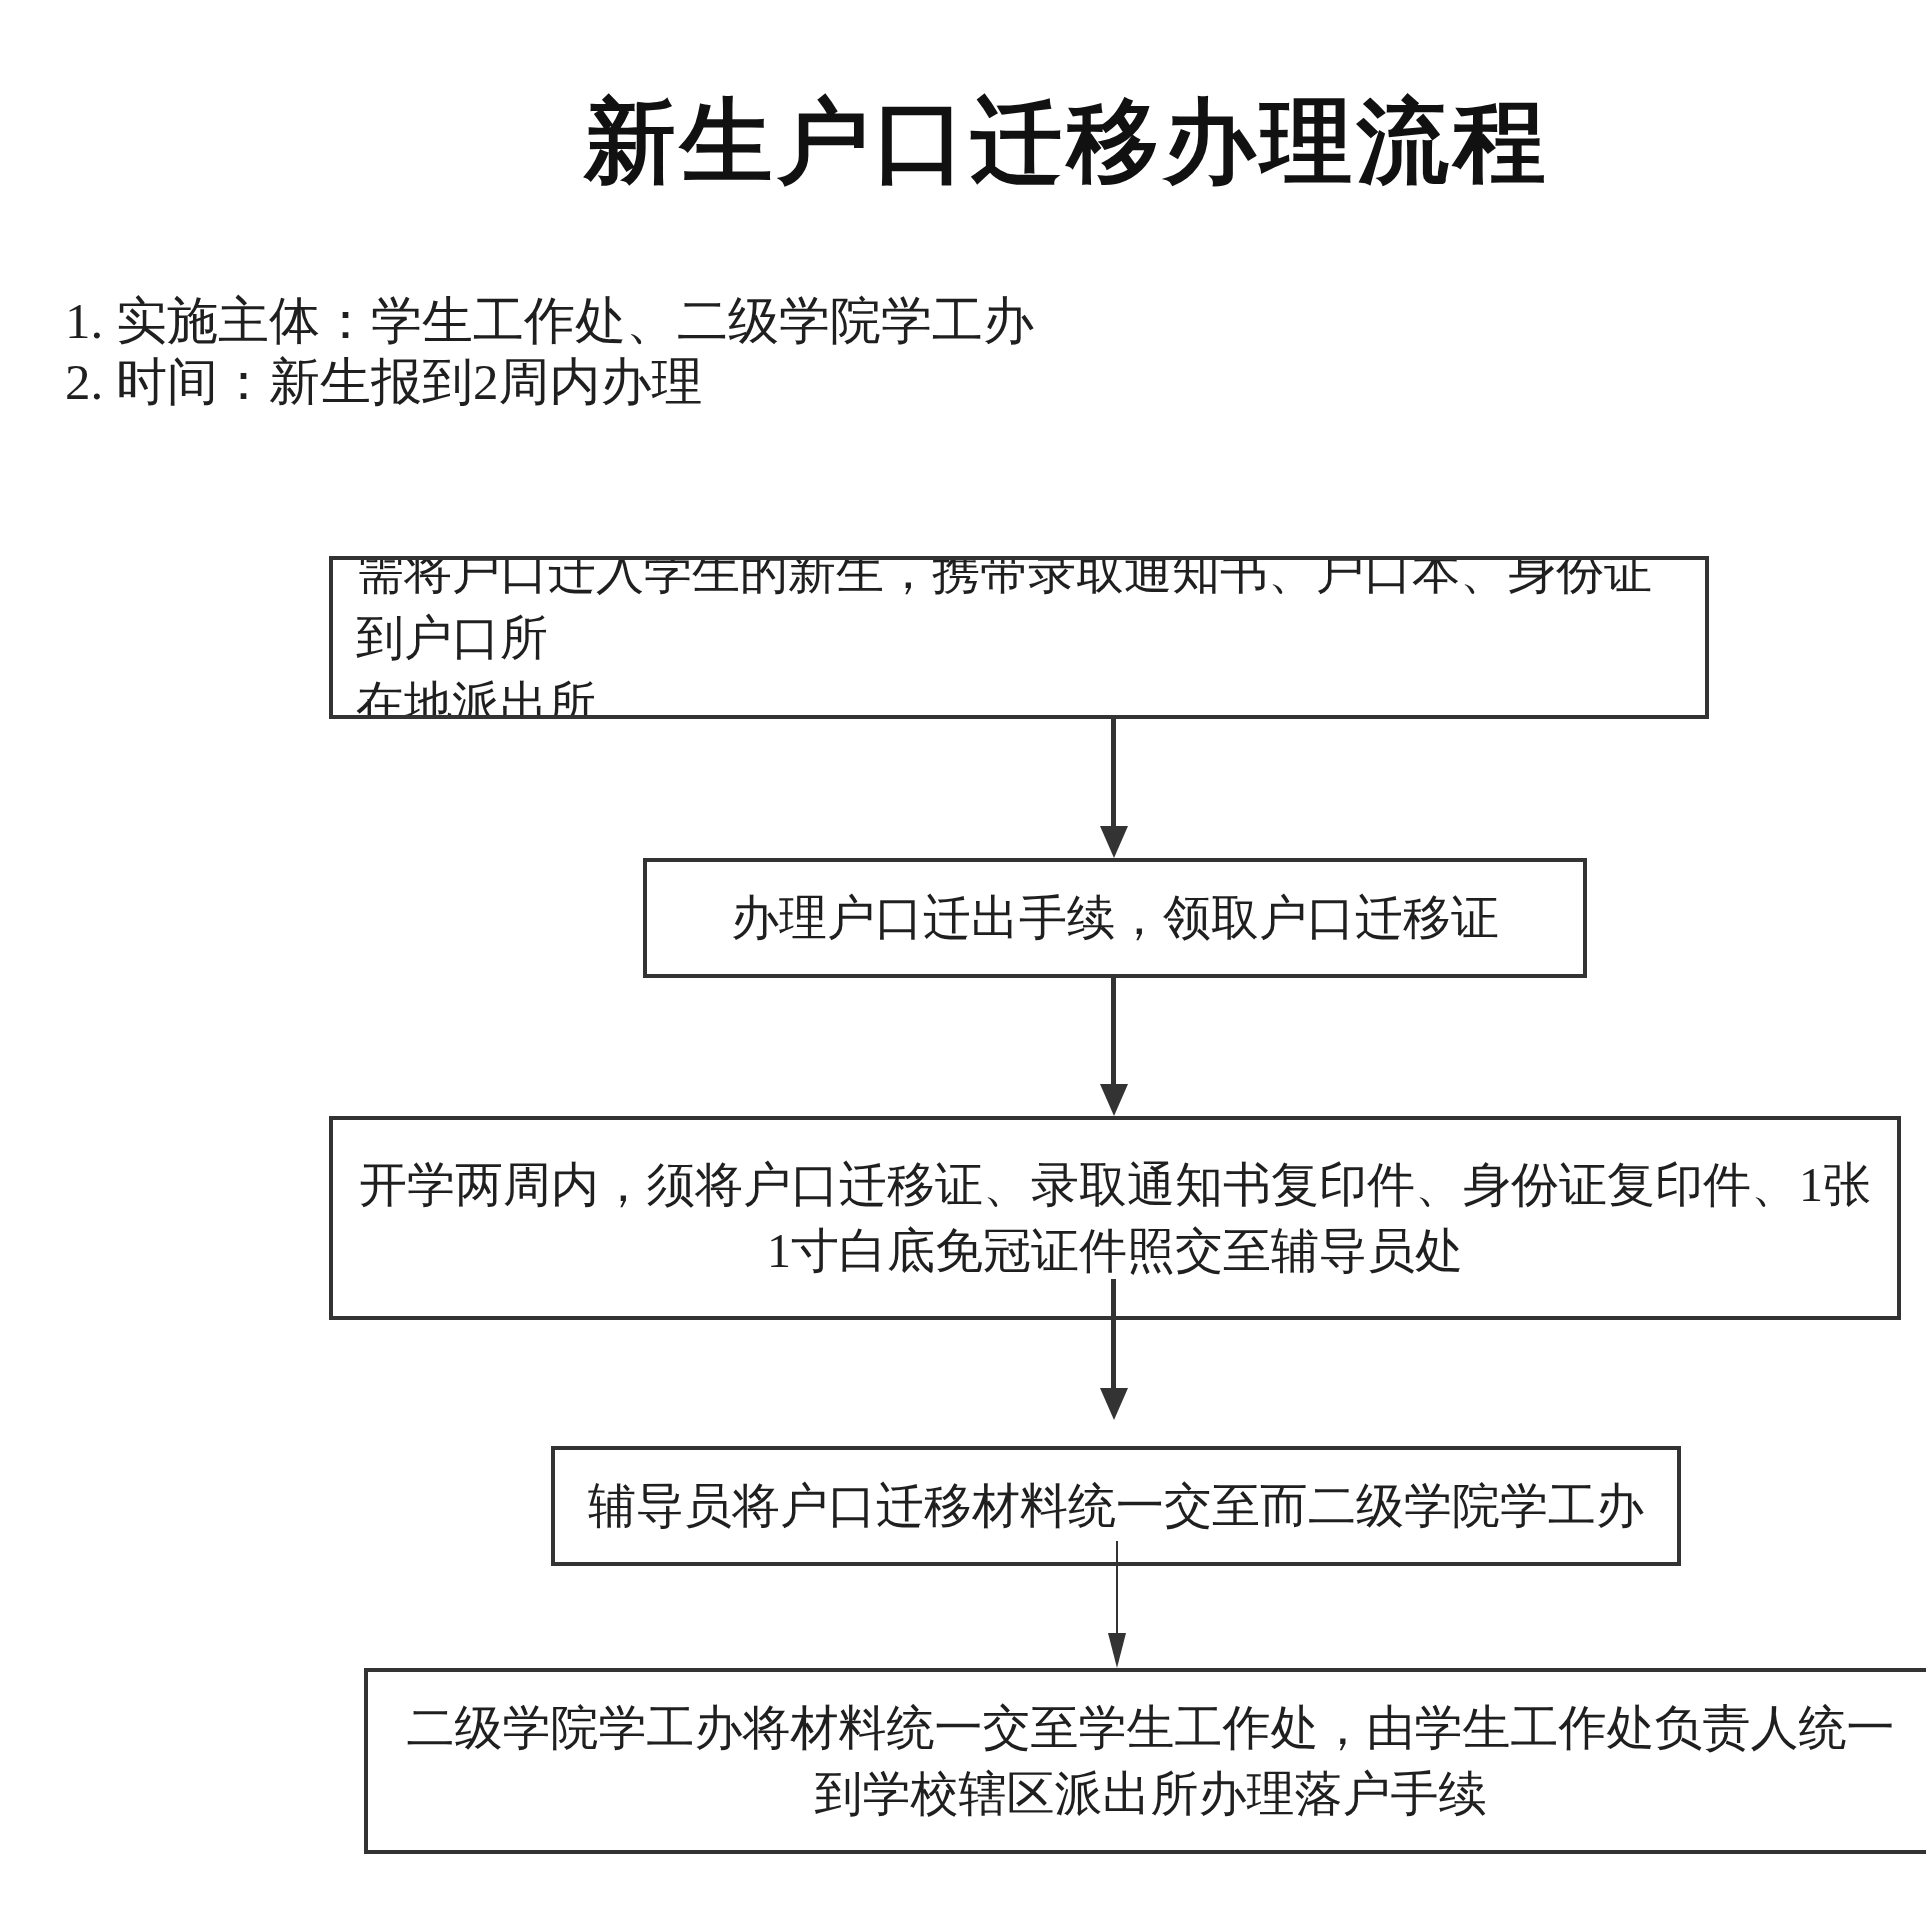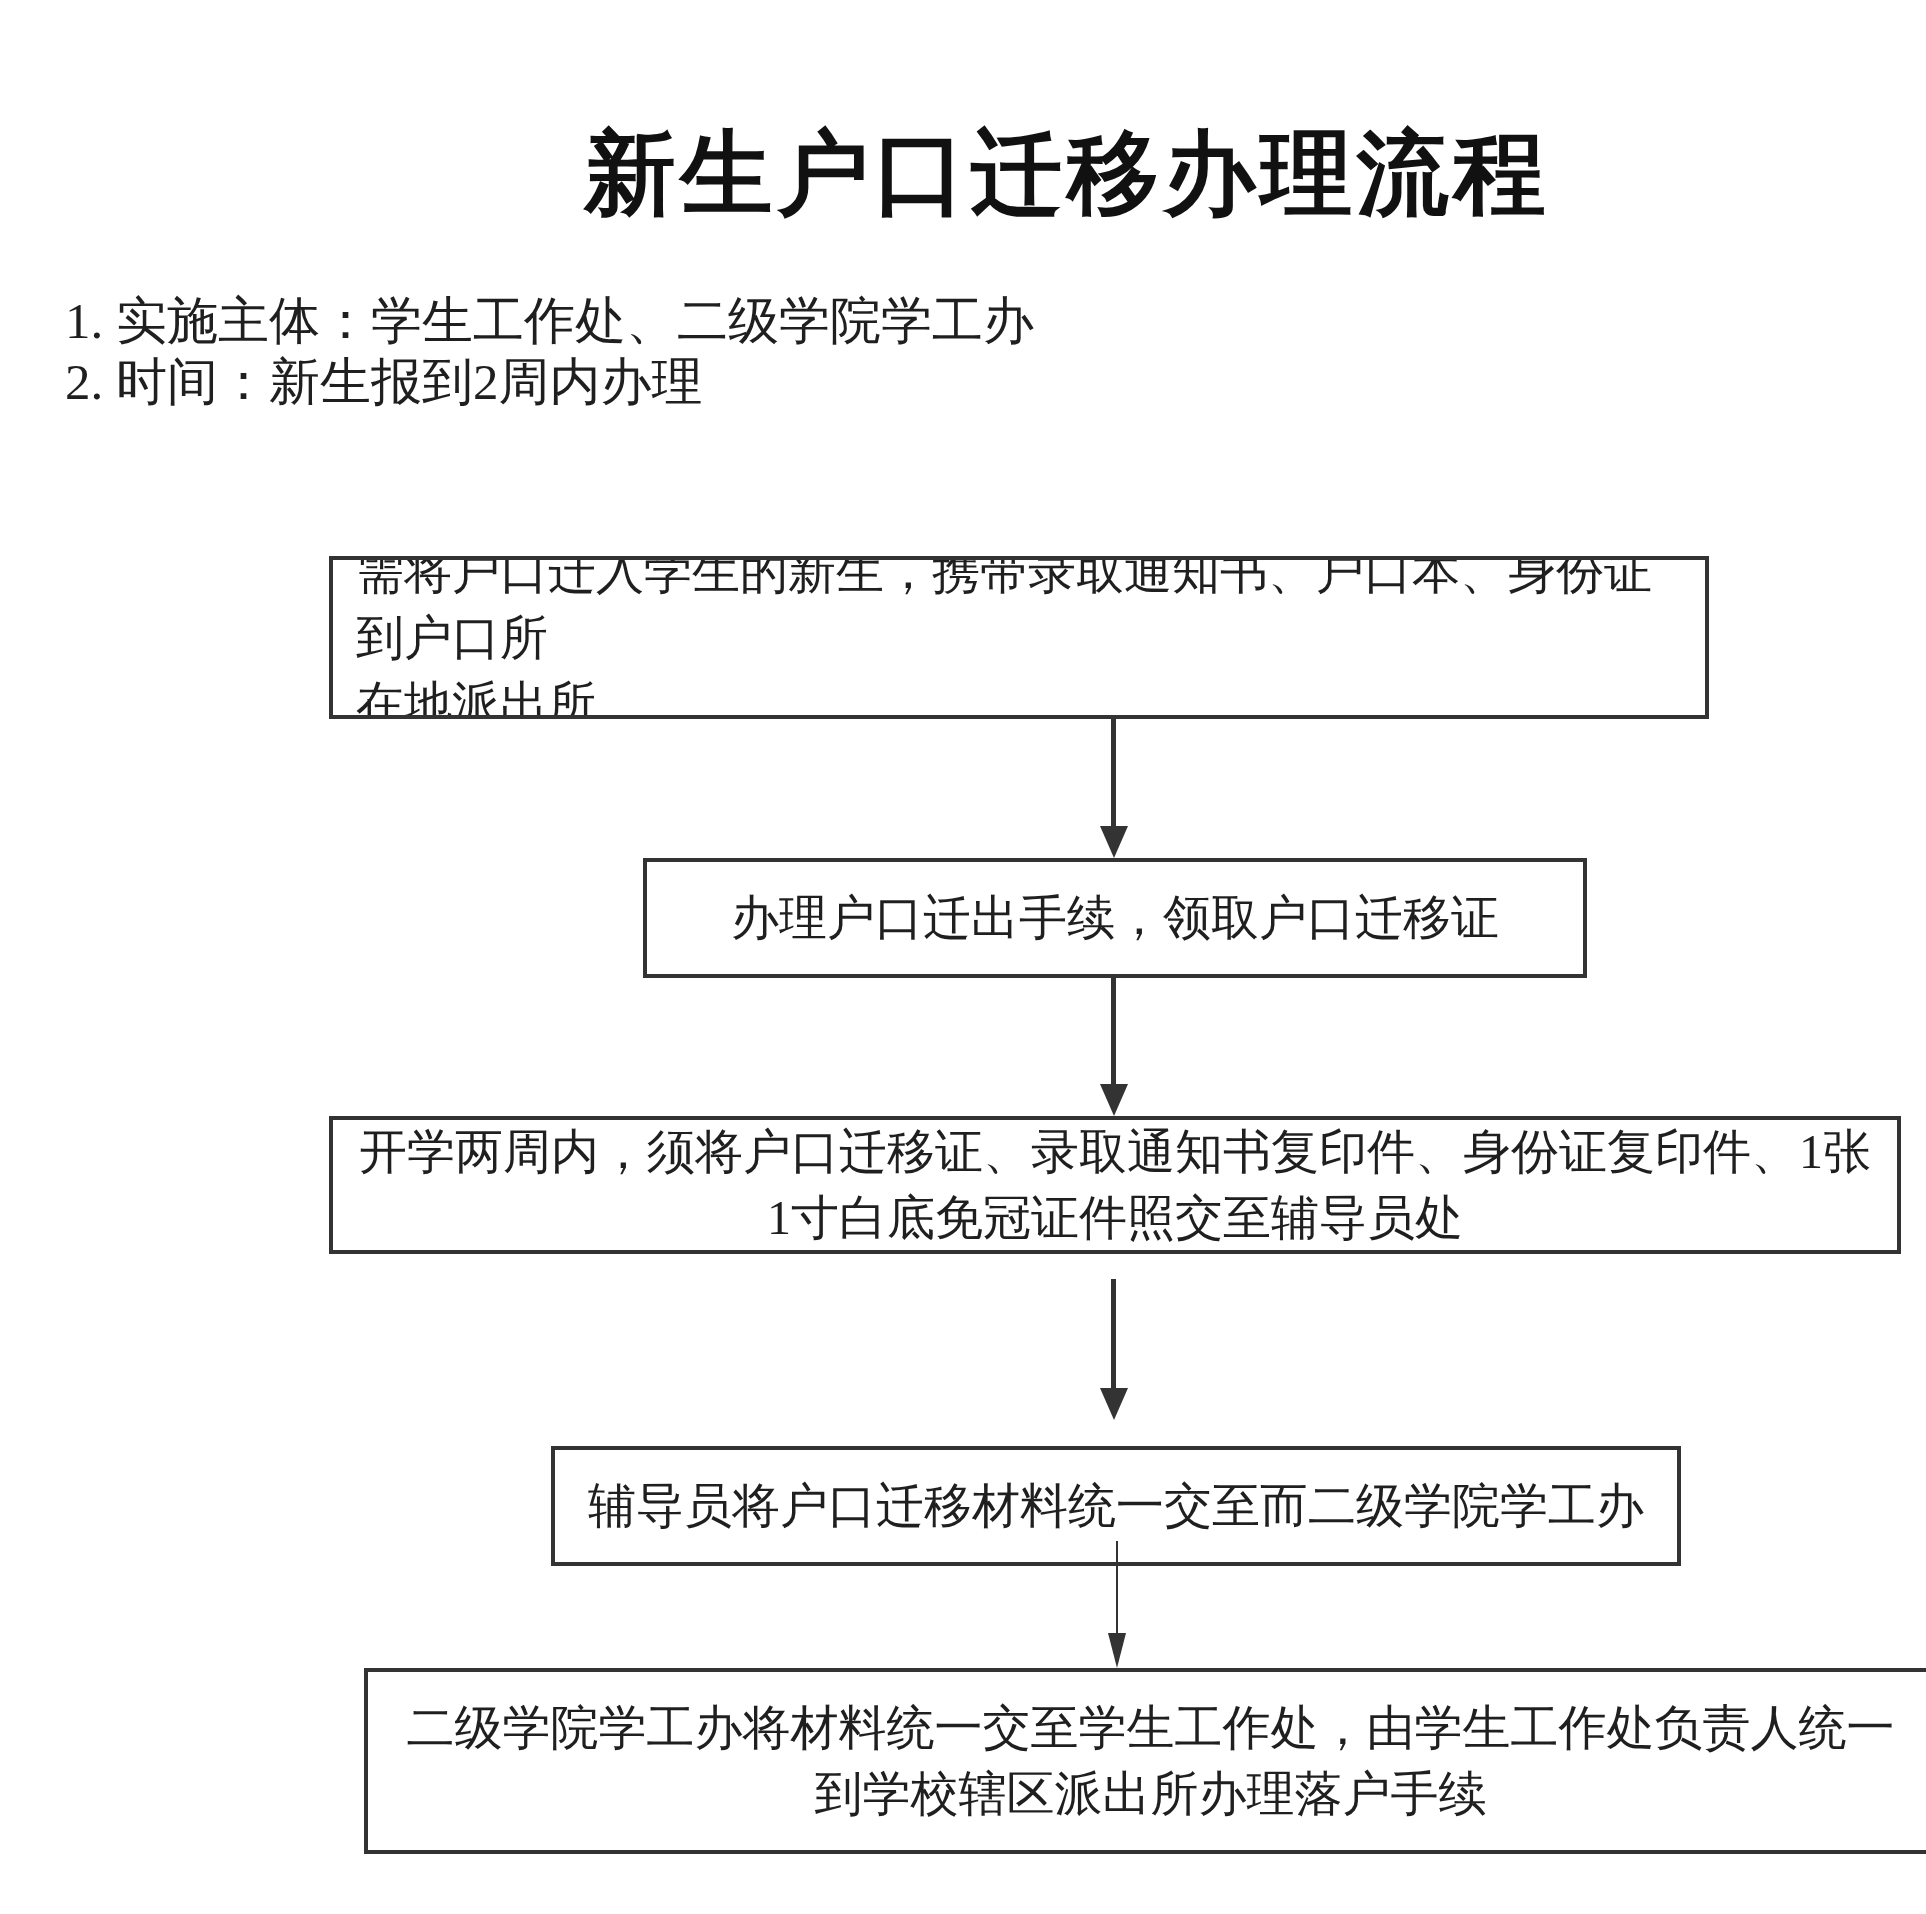--- a/index.html
+++ b/index.html
@@ -21,21 +21,20 @@
     left: 578px;
     top: 87px;
     width: 978px;
     text-align: center;
     font-size: 92px;
     font-weight: bold;
     letter-spacing: 4.6px;
     line-height: 1.2;
     white-space: nowrap;
     color: #111111;
-    margin-top: 32px;
   }
   .note {
     position: absolute;
     left: 65px;
     font-size: 51px;
     line-height: 62px;
     white-space: nowrap;
   }
   .note-1 { top: 290px; }
   .note-2 { top: 351px; }
@@ -60,21 +59,21 @@
     width: 1380px; height: 163px;
     text-align: left;
     padding: 0 23px;
   }
   .box-2 {
     left: 643px; top: 858px;
     width: 944px; height: 120px;
   }
   .box-3 {
     left: 329px;  top: 1116px;
-    width: 1572px; height: 138px;
+    width: 1572px; height: 204px;
     padding: 0 15.4px;
   }
   .box-4 {
     left: 551px; top: 1420px;
     width: 1130px; height: 120px; margin-top: 26px;
   }
   .box-5 {
     left: 332px;  top: 1668px;
     width: 1573px; height: 186px;
     padding: 0 1px;

